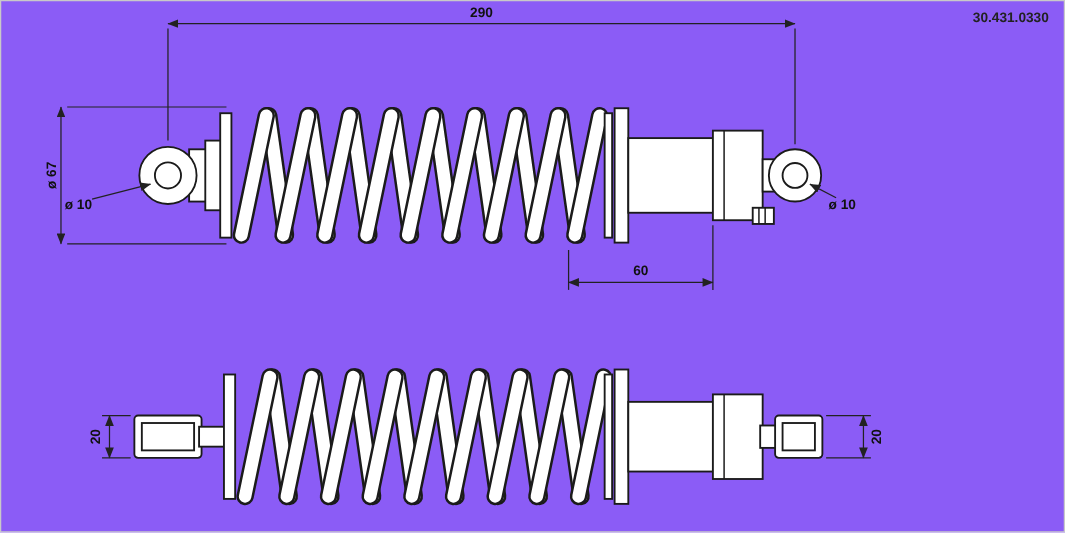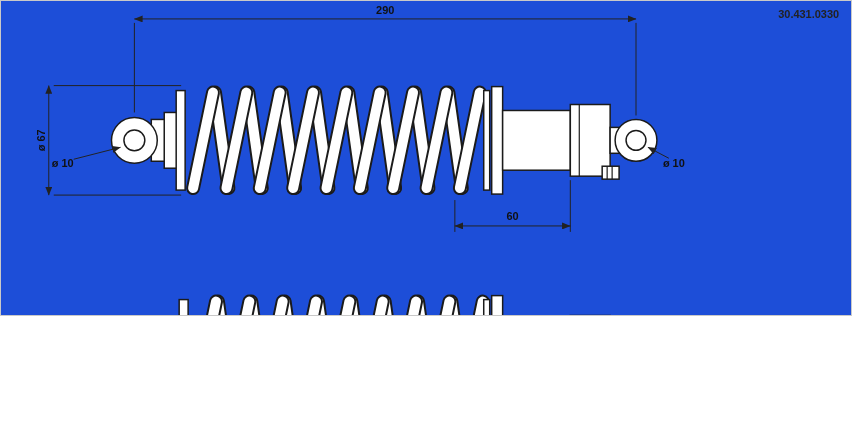--- a/index.html
+++ b/index.html
@@ -1,21 +1,21 @@
 <!DOCTYPE html>
 <html><head>
 <meta charset="utf-8">
 <style>
   html,body{margin:0;padding:0;background:#fff;}
   .frame{
     position:relative;
-    width:852px;height:316px;
+    width:852px;height:426px;
     box-sizing:border-box;
     border:1px solid #c9c9c9;
-    background:#1d4ed8;
+    background:#8b5cf6;
     font-family:"Liberation Sans",sans-serif;
     overflow:hidden;
   }
   svg{display:block;}
   .part rect,.part circle{fill:#ffffff;stroke:#1b1b1b;stroke-width:1.5;}
   .part line{stroke:#1b1b1b;stroke-width:1.2;}
   .dim line{stroke:#222222;stroke-width:1;fill:none;}
   .dim text{font:700 11px "Liberation Sans",sans-serif;fill:#111111;}
   .pn{font:600 11px "Liberation Sans",sans-serif;fill:#222222;}
 </style>

